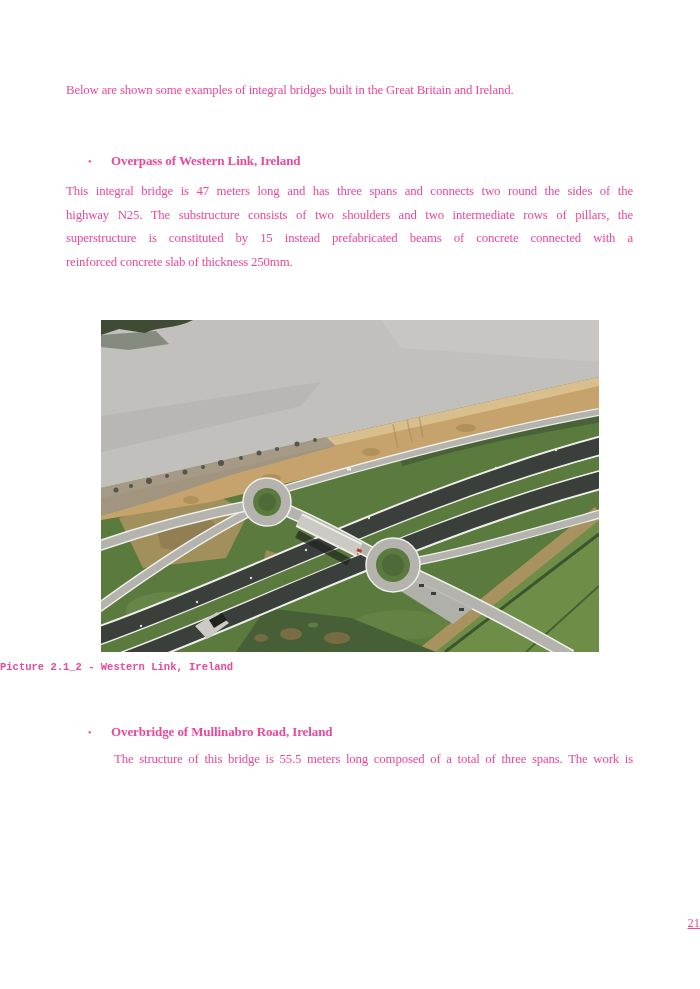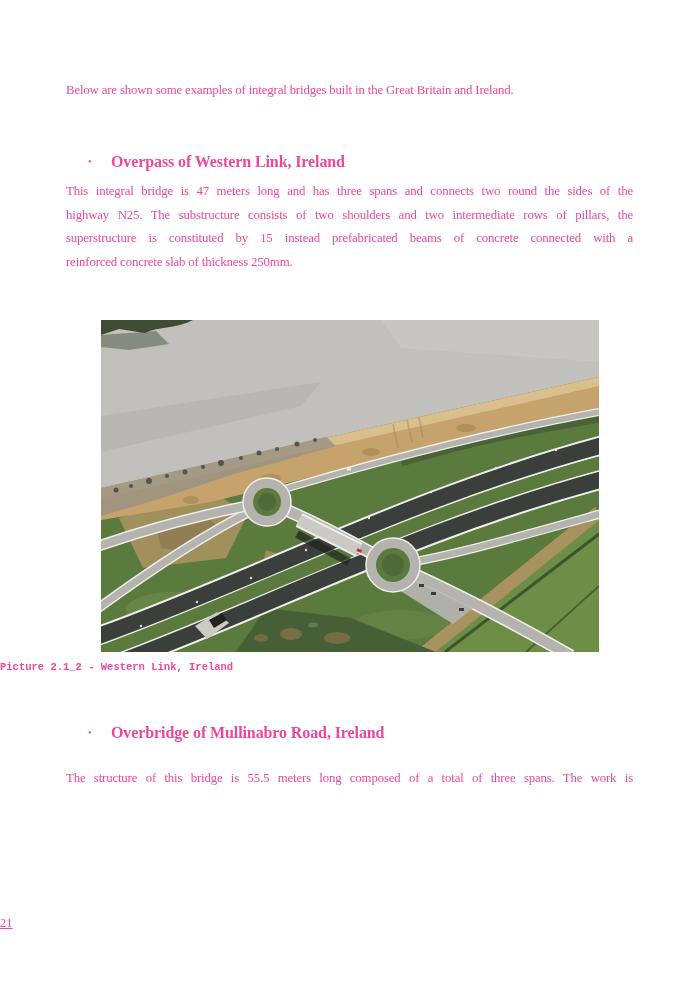--- a/index.html
+++ b/index.html
@@ -14,32 +14,32 @@
   .para{
     position:absolute;left:66px;right:67px;
     font-size:12.8px;line-height:23.5px;letter-spacing:-0.15px;
   }
   .pline{height:23.5px;overflow:hidden;text-align:justify;}
   .pline::after{content:"";display:inline-block;width:100%;height:0;}
   .pline.last{text-align:left;}
   .pline.last::after{content:none;}
   .bullet-row{position:absolute;left:0;right:0;height:24px;}
   .bullet-dot{position:absolute;left:88px;top:3px;font-size:10px;}
-  .bullet-heading{position:absolute;left:111px;top:0;font-size:16px;font-weight:bold;letter-spacing:-0.1px;}
+  .bullet-heading{position:absolute;left:111px;top:0;font-size:13px;font-weight:bold;letter-spacing:-0.1px;}
   .figure-wrap{position:absolute;left:101px;top:320px;width:498px;height:332px;}
   .figure-wrap svg{display:block;width:498px;height:332px;}
   .caption{
     position:absolute;left:0;right:0;top:661px;
     text-align:left;
     font-family:"Liberation Mono", monospace;
     font-size:10.5px;font-weight:700;letter-spacing:0;
   }
   .page-number{
     position:absolute;left:0;right:0;top:916px;
-    text-align:left;font-size:12.5px;text-decoration:underline;
+    text-align:right;font-size:12.5px;text-decoration:underline;
   }
   
   .photo .f-grass{fill:var(--grass)}
   .photo .f-grassDark{fill:var(--grassDark)}
   .photo .f-grassBright{fill:var(--grassBright)}
   .photo .f-field{fill:var(--field)}
   .photo .f-water{fill:var(--water)}
   .photo .f-waterLight{fill:var(--waterLight)}
   .photo .f-waterDark{fill:var(--waterDark)}
   .photo .f-headland{fill:var(--headland)}
@@ -208,19 +208,19 @@
     </svg>
   </div>
 
   <div class="caption">Picture 2.1_2 - Western Link, Ireland</div>
 
   <div class="bullet-row" style="top:724px;">
     <span class="bullet-dot">•</span>
     <span class="bullet-heading">Overbridge of Mullinabro Road, Ireland</span>
   </div>
 
-  <div class="para" style="top:767px;">
+  <div class="para" style="top:748px;margin-left:48px;">
       <div class="pline">The structure of this bridge is 55.5 meters long composed of a total of three spans. The work is</div>
     </div>
 
   <div class="page-number">21</div>
 
 </div>
 
 </body></html>

